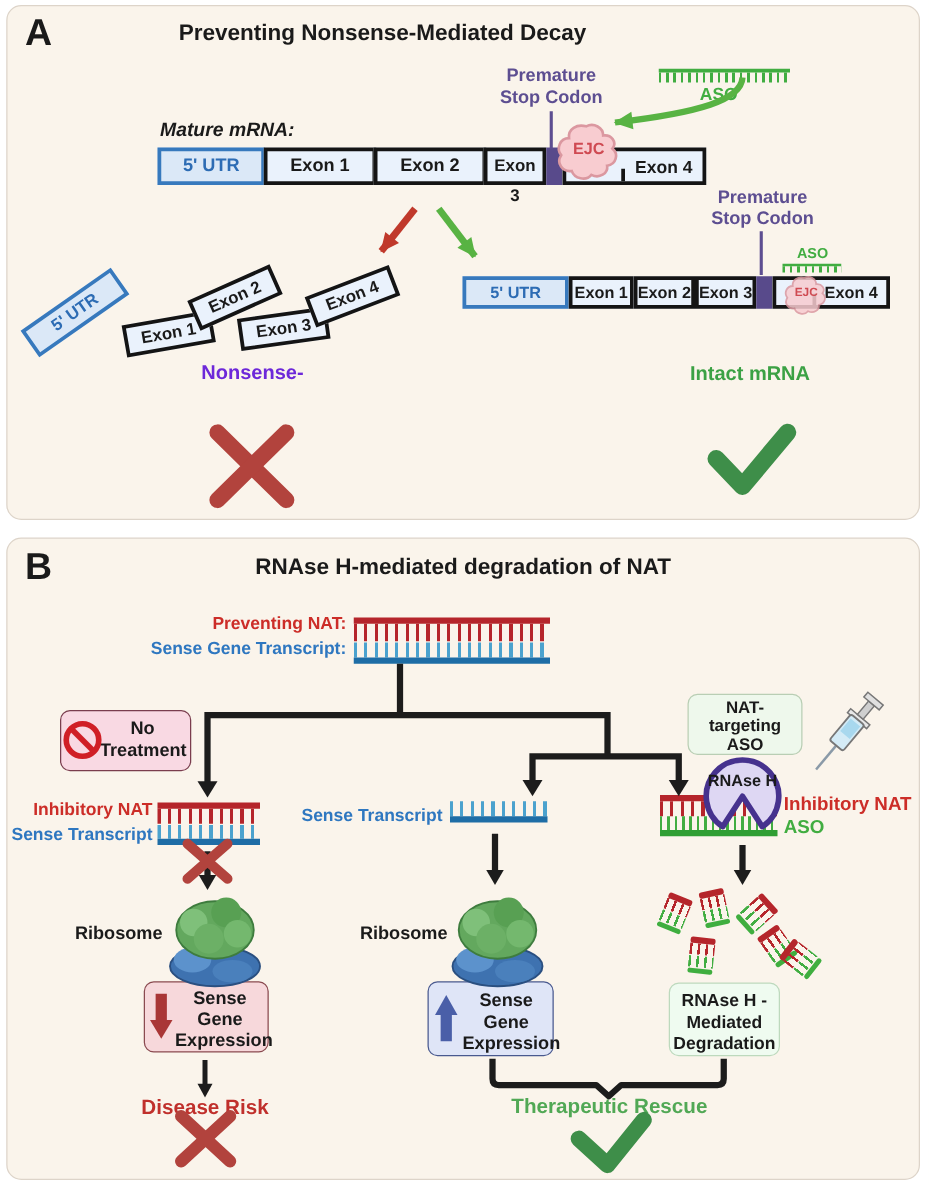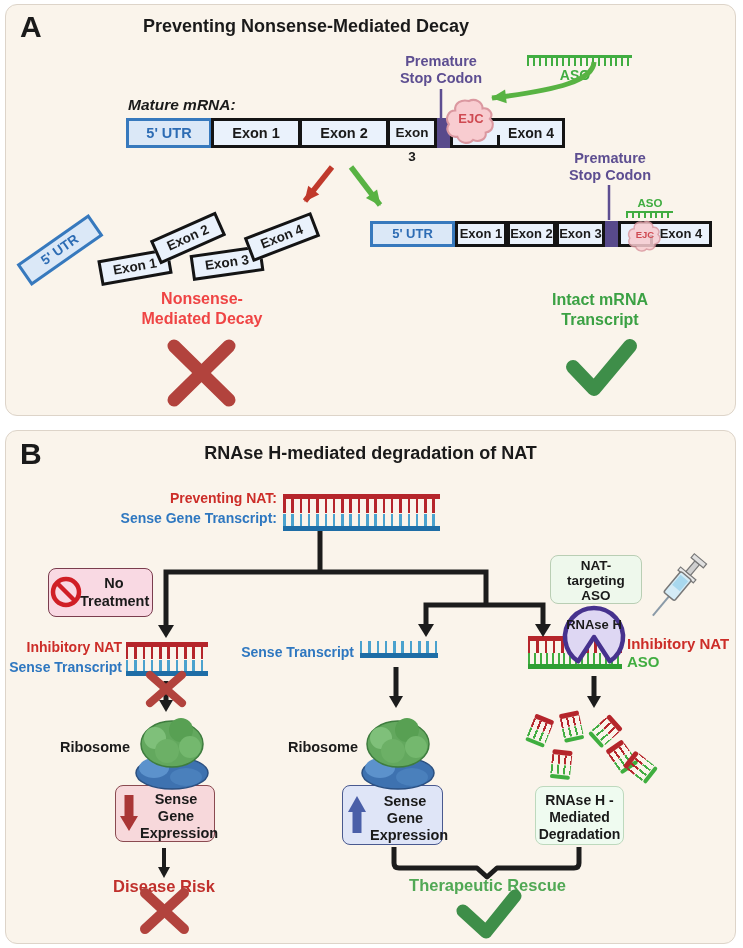--- a/index.html
+++ b/index.html
@@ -58,23 +58,22 @@
   <div class="divider" style="left:44px;height:10px;"></div>
   <div class="t tc" style="left:48px;top:0;width:60px;font-size:14px;line-height:24px;">Exon 4</div>
 </div>
 
 <div class="seg utrseg tilt" style="left:16px;top:237px;width:88px;height:26px;font-size:13.5px;line-height:20px;transform:rotate(-35deg);">5' UTR</div>
 <div class="seg tilt" style="left:99px;top:254px;width:72px;height:26px;font-size:13.5px;line-height:20px;transform:rotate(-10deg);">Exon 1</div>
 <div class="seg tilt" style="left:152px;top:225px;width:72px;height:26px;font-size:13.5px;line-height:20px;transform:rotate(-24deg);">Exon 2</div>
 <div class="seg tilt" style="left:191px;top:250px;width:72px;height:26px;font-size:13.5px;line-height:20px;transform:rotate(-8deg);">Exon 3</div>
 <div class="seg tilt" style="left:246px;top:224px;width:72px;height:26px;font-size:13.5px;line-height:20px;transform:rotate(-21deg);">Exon 4</div>
 
-<div class="t tc" style="left:112px;top:289px;width:180px;font-size:16px;line-height:20px;color:#ef4444;">
+<div class="t tc" style="left:112px;top:289px;width:180px;font-size:16px;line-height:20px;color:#6d28d9;">
   <div>Nonsense-</div>
-  <div>Mediated Decay</div>
 </div>
 
 <div class="t tc" style="left:550px;top:150px;width:120px;font-size:14.5px;line-height:17px;color:#5d4e91;">
   <div>Premature</div>
   <div>Stop Codon</div>
 </div>
 
 <div class="t tc" style="left:620px;top:197px;width:60px;font-size:11.5px;color:#41ad41;">ASO</div>
 <div class="combbar bar-lgreen" style="left:626px;top:211px;width:47px;height:2px;"></div>
 <div class="teeth-green" style="left:626px;top:213px;width:47px;height:5px;"></div>
@@ -84,21 +83,20 @@
 <div class="seg" style="left:507px;top:221px;width:49px;height:26px;font-size:13px;line-height:20px;">Exon 2</div>
 <div class="seg" style="left:556px;top:221px;width:49px;height:26px;font-size:13px;line-height:20px;">Exon 3</div>
 <div class="abs" style="left:605px;top:221px;width:13px;height:26px;background:#584a8b;"></div>
 <div class="seg" style="left:618px;top:221px;width:94px;height:26px;">
   <div class="divider" style="left:29px;height:9px;"></div>
   <div class="t tc" style="left:30px;top:0;width:60px;font-size:13px;line-height:20px;">Exon 4</div>
 </div>
 
 <div class="t tc" style="left:510px;top:290px;width:180px;font-size:16px;line-height:20px;color:#3ba144;">
   <div>Intact mRNA</div>
-  <div>Transcript</div>
 </div>
 
 <div class="t" style="left:20px;top:437px;font-size:30px;">B</div>
 <div class="t tc" style="left:5px;top:443px;width:731px;font-size:18px;">RNAse H-mediated degradation of NAT</div>
 
 <div class="t trr" style="left:127px;top:490px;width:150px;font-size:14px;color:#cc2d28;">Preventing NAT:</div>
 <div class="t trr" style="left:77px;top:510px;width:200px;font-size:14px;color:#2e77c0;">Sense Gene Transcript:</div>
 
 <div class="combbar bar-red" style="left:283px;top:494px;width:157px;height:5px;"></div>
 <div class="teeth-red" style="left:283px;top:499px;width:157px;height:14px;"></div>

